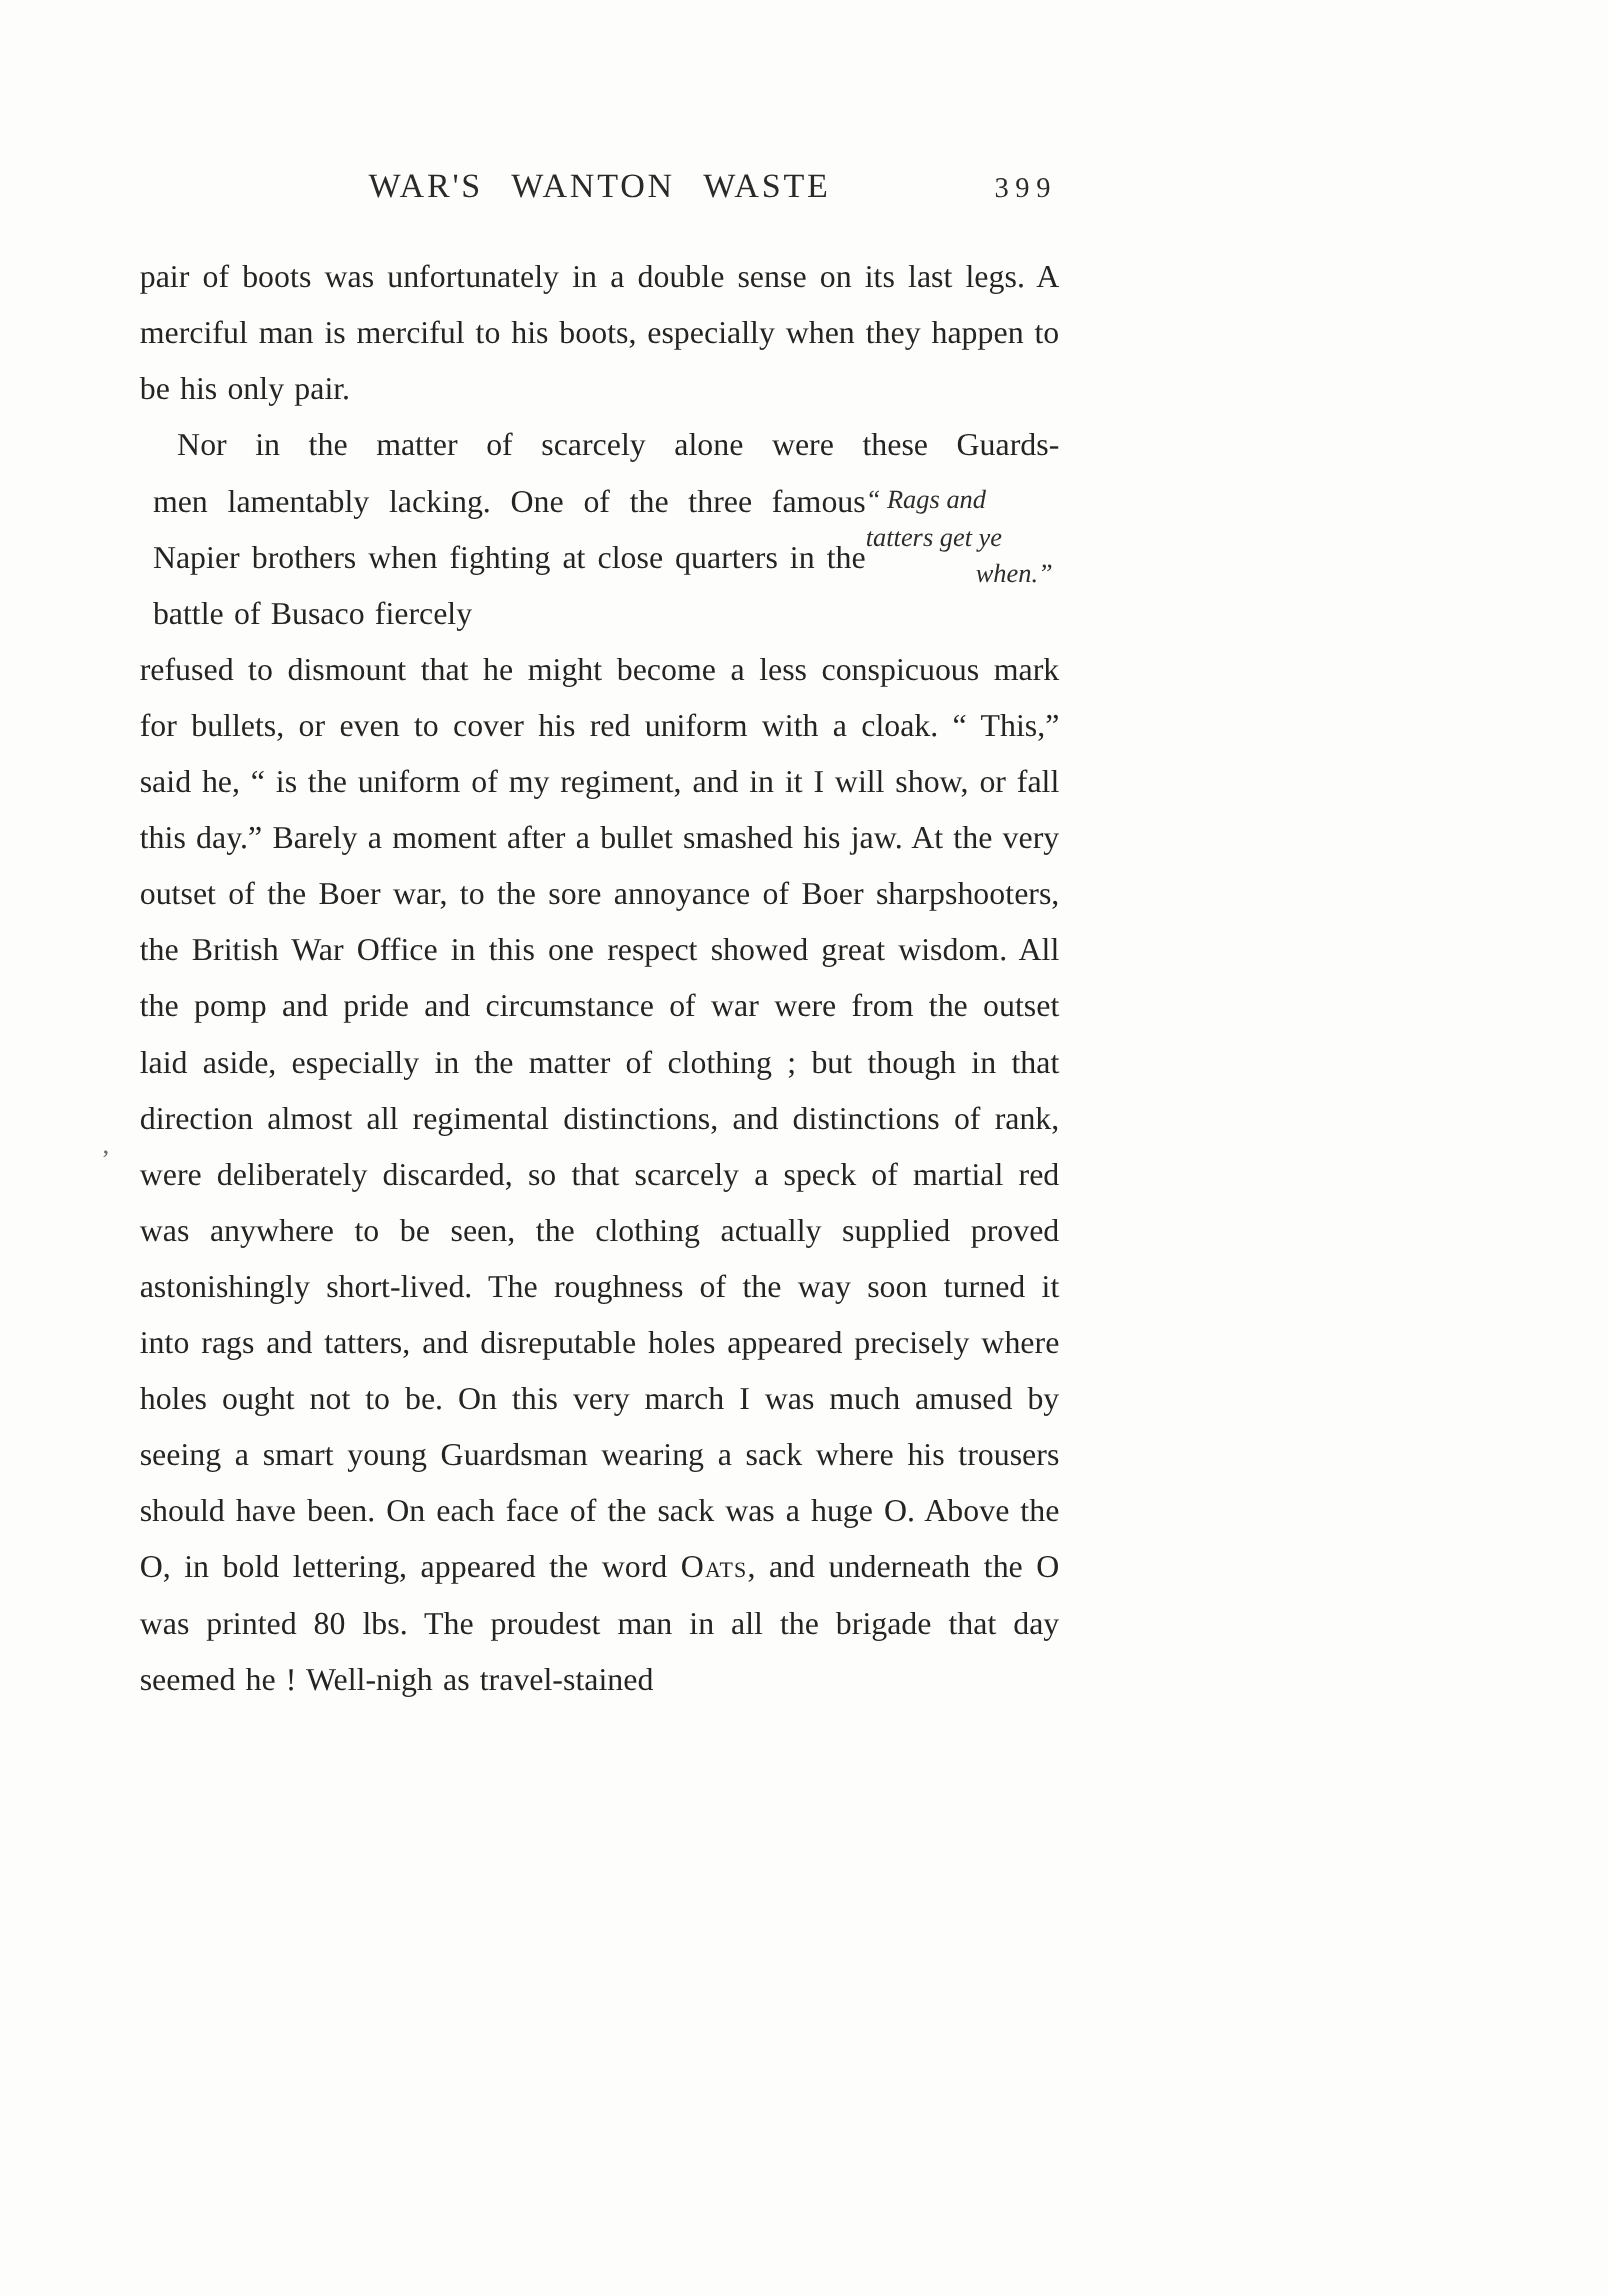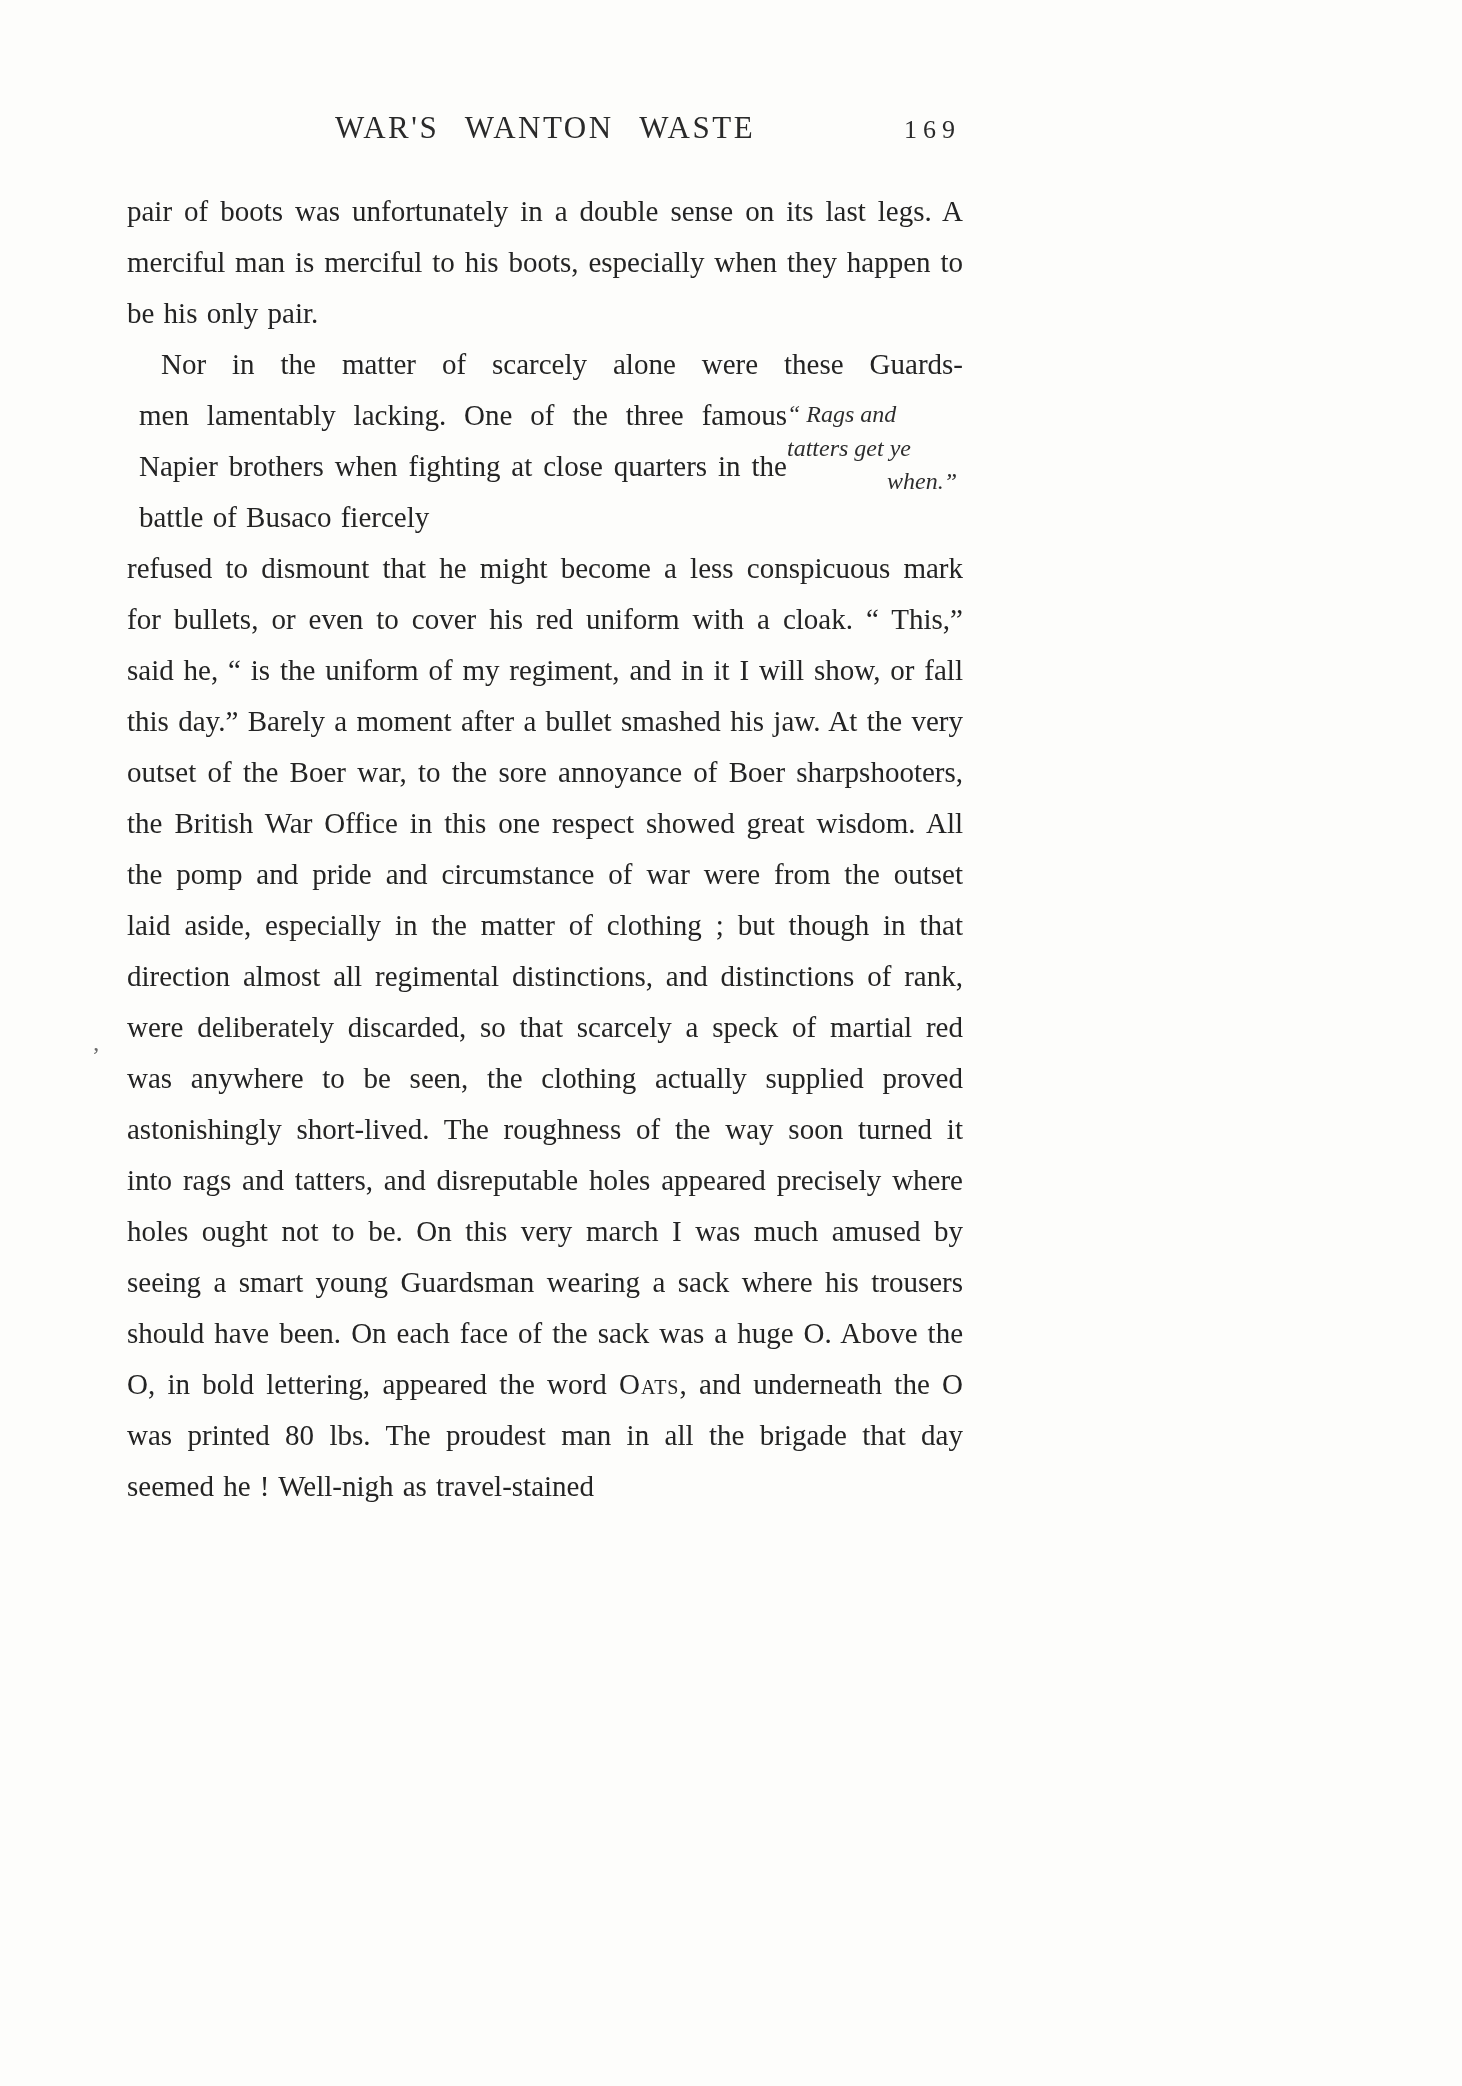--- a/index.html
+++ b/index.html
@@ -23,20 +23,21 @@
   .content {
     position: absolute;
     left: 127px;
     top: 110px;
     width: 836px;
   }
   .page-header {
     position: relative;
     height: 46px;
     margin-bottom: 30px;
+    margin-top: 41px;
   }
   .running-title {
     text-align: center;
     font-size: 31px;
     letter-spacing: 2.5px;
     word-spacing: 16px;
     color: #2a2a2a;
   }
   .page-number {
     position: absolute;
@@ -99,21 +100,21 @@
 <body>
 
 <div class="page">
 
   <span class="margin-mark">’</span>
 
   <div class="content">
 
     <header class="page-header">
       <div class="running-title">WAR'S WANTON WASTE</div>
-      <div class="page-number">169</div>
+      <div class="page-number">399</div>
     </header>
 
     <p class="body-par">pair of boots was unfortunately in a double sense on its last legs.  A merciful man is merciful to his boots, especially when they happen to be his only pair.</p>
 
     <div>
 
       <p class="body-par first-line-par">Nor in the matter of scarcely alone were these Guards-</p>
 
       <div class="cutin-row">
         <p class="body-par narrow-col">men lamentably lacking.  One of the three famous Napier brothers when fighting at close quarters in the battle of Busaco fiercely</p>

